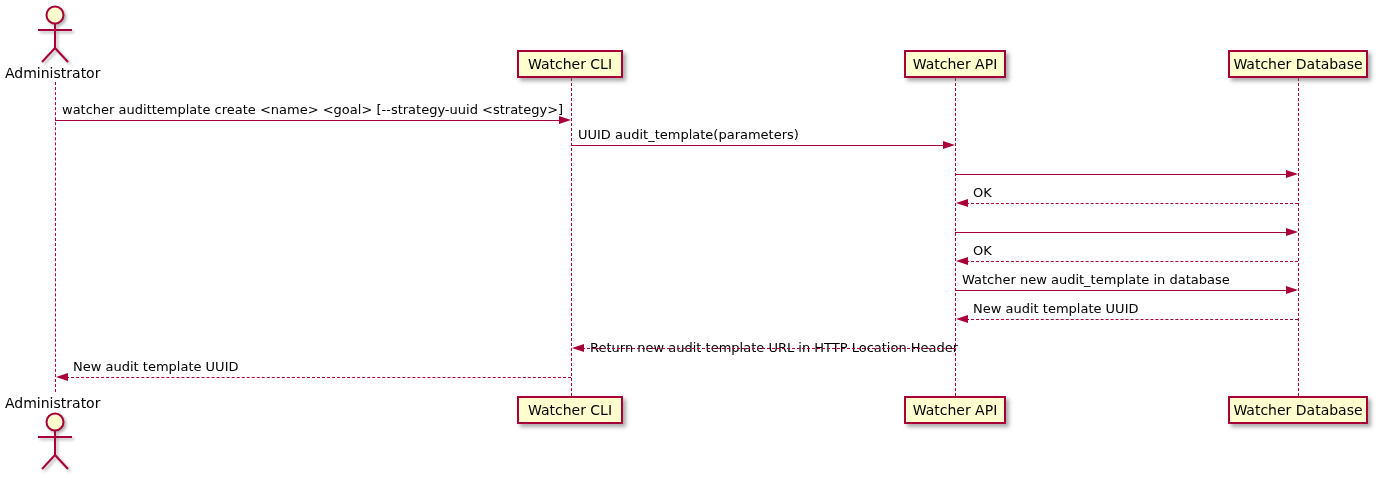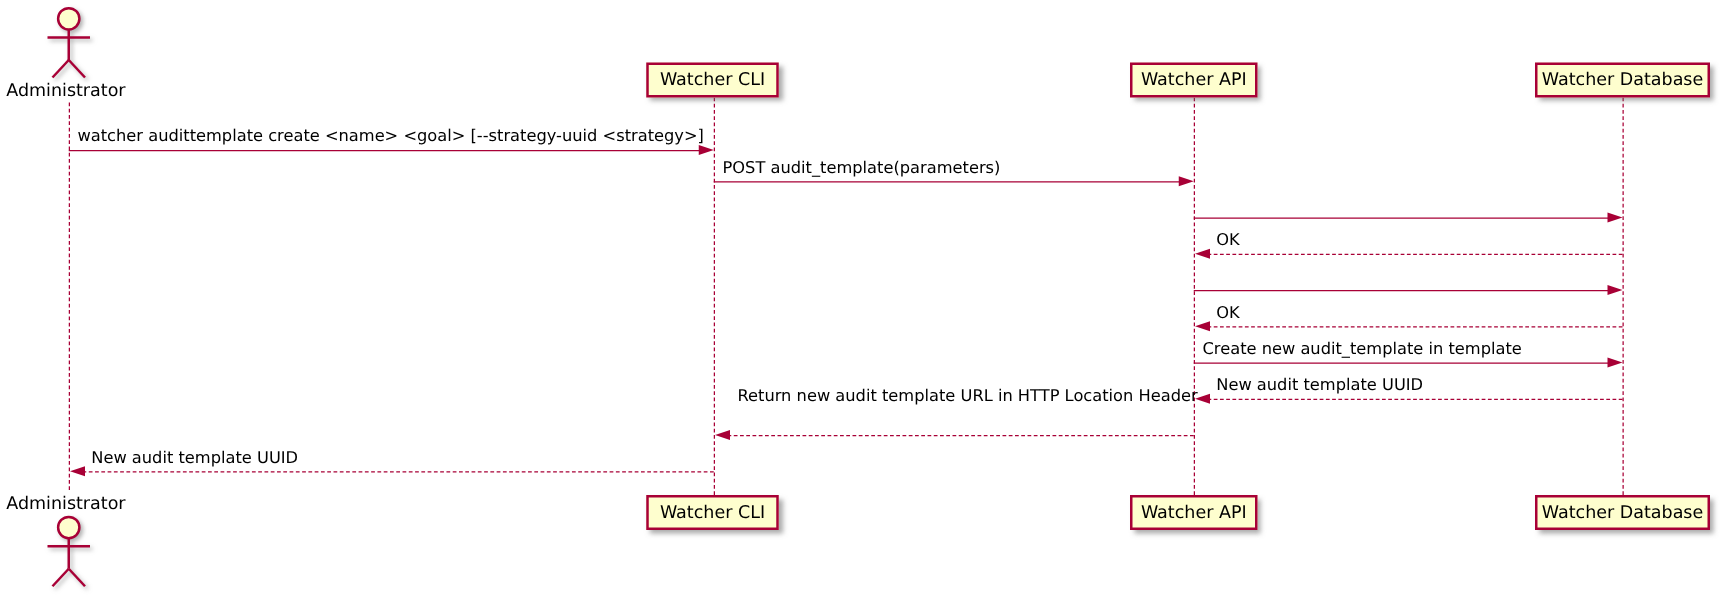--- a/index.html
+++ b/index.html
@@ -98,47 +98,47 @@
   <div class="pbox" style="left:1228px; top:50px; width:136px;">Watcher Database</div>
 
   <div class="pbox" style="left:517px; top:396px; width:102px;">Watcher CLI</div>
   <div class="pbox" style="left:904px; top:396px; width:98px;">Watcher API</div>
   <div class="pbox" style="left:1228px; top:396px; width:136px;">Watcher Database</div>
 
   <div class="msg-label" style="left:62px; top:103px;">watcher audittemplate create &lt;name&gt; &lt;goal&gt; [--strategy-uuid &lt;strategy&gt;]</div>
   <div class="mline solid" style="left:55px; top:120px; width:506px;"></div>
   <div class="ahead right" style="left:559px; top:116px;"></div>
 
-  <div class="msg-label" style="left:578px; top:128px;">POST audit_template(parameters)</div>
+  <div class="msg-label" style="left:578px; top:128px;">UUID audit_template(parameters)</div>
   <div class="mline solid" style="left:571px; top:145px; width:374px;"></div>
   <div class="ahead right" style="left:943px; top:141px;"></div>
 
   <div class="mline solid" style="left:955px; top:174px; width:333px;"></div>
   <div class="ahead right" style="left:1286px; top:170px;"></div>
 
   <div class="msg-label" style="left:973px; top:186px;">OK</div>
   <div class="mline dashed" style="left:966px; top:203px; width:332px;"></div>
   <div class="ahead left" style="left:956px; top:199px;"></div>
 
   <div class="mline solid" style="left:955px; top:232px; width:333px;"></div>
   <div class="ahead right" style="left:1286px; top:228px;"></div>
 
   <div class="msg-label" style="left:973px; top:244px;">OK</div>
   <div class="mline dashed" style="left:966px; top:261px; width:332px;"></div>
   <div class="ahead left" style="left:956px; top:257px;"></div>
 
-  <div class="msg-label" style="left:962px; top:273px;">Create new audit_template in template</div>
+  <div class="msg-label" style="left:962px; top:273px;">Watcher new audit_template in database</div>
   <div class="mline solid" style="left:955px; top:290px; width:333px;"></div>
   <div class="ahead right" style="left:1286px; top:286px;"></div>
 
   <div class="msg-label" style="left:973px; top:302px;">New audit template UUID</div>
   <div class="mline dashed" style="left:966px; top:319px; width:332px;"></div>
   <div class="ahead left" style="left:956px; top:315px;"></div>
 
-  <div class="msg-label" style="left:590px; top:311px;">Return new audit template URL in HTTP Location Header</div>
+  <div class="msg-label" style="left:590px; top:341px;">Return new audit template URL in HTTP Location Header</div>
   <div class="mline dashed" style="left:582px; top:348px; width:373px;"></div>
   <div class="ahead left" style="left:572px; top:344px;"></div>
 
   <div class="msg-label" style="left:73px; top:360px;">New audit template UUID</div>
   <div class="mline dashed" style="left:66px; top:377px; width:505px;"></div>
   <div class="ahead left" style="left:56px; top:373px;"></div>
 
 </div>
 
 </body></html>

